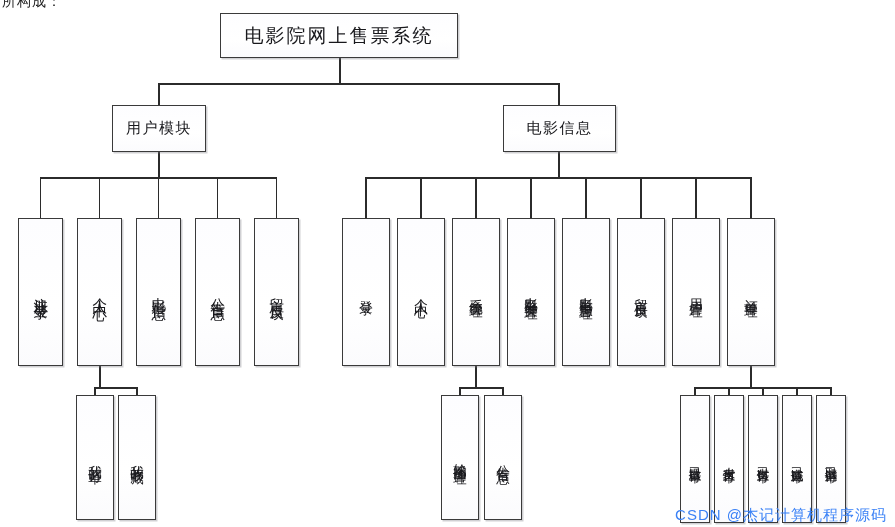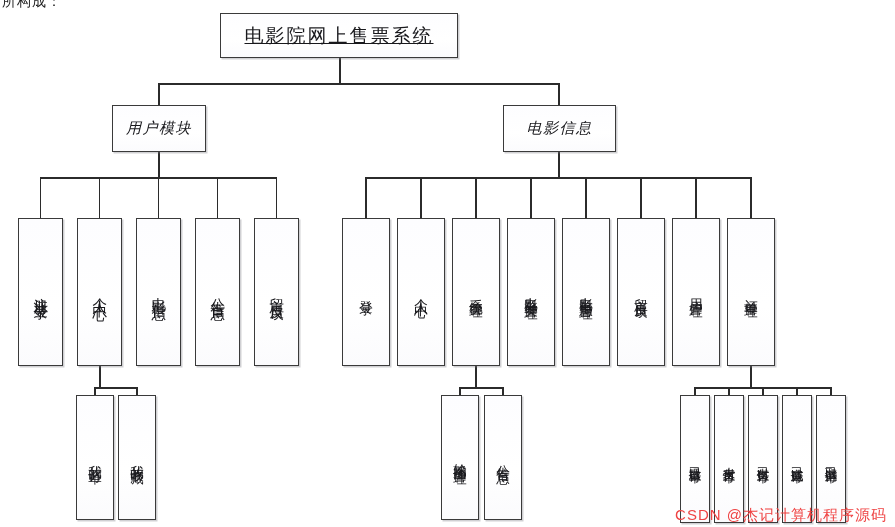--- a/index.html
+++ b/index.html
@@ -36,21 +36,20 @@
     color: #18181c;
     letter-spacing: 0.5px;
   }
   .node.root {
     font-size: 19px;
     letter-spacing: 2px;
   }
   .node.module {
     font-size: 15px;
     letter-spacing: 1.5px;
-    font-style: italic;
   }
   .node.vert {
     writing-mode: vertical-rl;
     text-orientation: upright;
     font-size: 14.5px;
     letter-spacing: 3px;
     padding: 4px 0;
   }
   .node.vert.small {
     font-size: 13.5px;
@@ -73,21 +72,21 @@
     font-size: 14px;
     color: #1d1d1d;
     letter-spacing: 1px;
     font-family: "Liberation Serif", "DejaVu Serif", serif;
   }
   .watermark {
     position: absolute;
     right: 8px;
     bottom: 2px;
     font-size: 15px;
-    color: #ef4444;
+    color: #3b82f6;
     letter-spacing: 1px;
     white-space: nowrap;
     font-family: "Liberation Sans", "DejaVu Sans", sans-serif;
     pointer-events: none;
     text-align: right;
   }
 </style>
 </head>
 <body>
 
@@ -128,21 +127,21 @@
       <div class="line v" style="left: 136px; top: 387px; height: 8px;"></div>
       <div class="line v" style="left: 459px; top: 387px; height: 8px;"></div>
       <div class="line v" style="left: 502px; top: 387px; height: 8px;"></div>
       <div class="line v" style="left: 694px; top: 387px; height: 8px;"></div>
       <div class="line v" style="left: 728px; top: 387px; height: 8px;"></div>
       <div class="line v" style="left: 762px; top: 387px; height: 8px;"></div>
       <div class="line v" style="left: 796px; top: 387px; height: 8px;"></div>
       <div class="line v" style="left: 830px; top: 387px; height: 8px;"></div>
     </div>
 
-  <div class="node root" id="n-root" style="left: 220px; top: 13px; width: 238px; height: 45px; text-decoration: underline;">电影院网上售票系统</div>
+  <div class="node root" id="n-root" style="left: 220px; top: 13px; width: 238px; height: 45px;">电影院网上售票系统</div>
 
   <div class="node module" id="n-user" style="left: 112px; top: 105px; width: 94px; height: 47px;">用户模块</div>
   <div class="node module" id="n-admin" style="left: 503px; top: 105px; width: 113px; height: 47px;">电影信息</div>
 
   <div id="group-user-children">
       <div class="node vert" style="left: 18px; top: 218px; width: 45px; height: 148px;">注册登录</div>
       <div class="node vert" style="left: 77px; top: 218px; width: 45px; height: 148px;">个人中心</div>
       <div class="node vert" style="left: 136px; top: 218px; width: 45px; height: 148px;">电影信息</div>
       <div class="node vert" style="left: 195px; top: 218px; width: 45px; height: 148px;">公告信息</div>
       <div class="node vert" style="left: 254px; top: 218px; width: 45px; height: 148px;">留言反馈</div>

